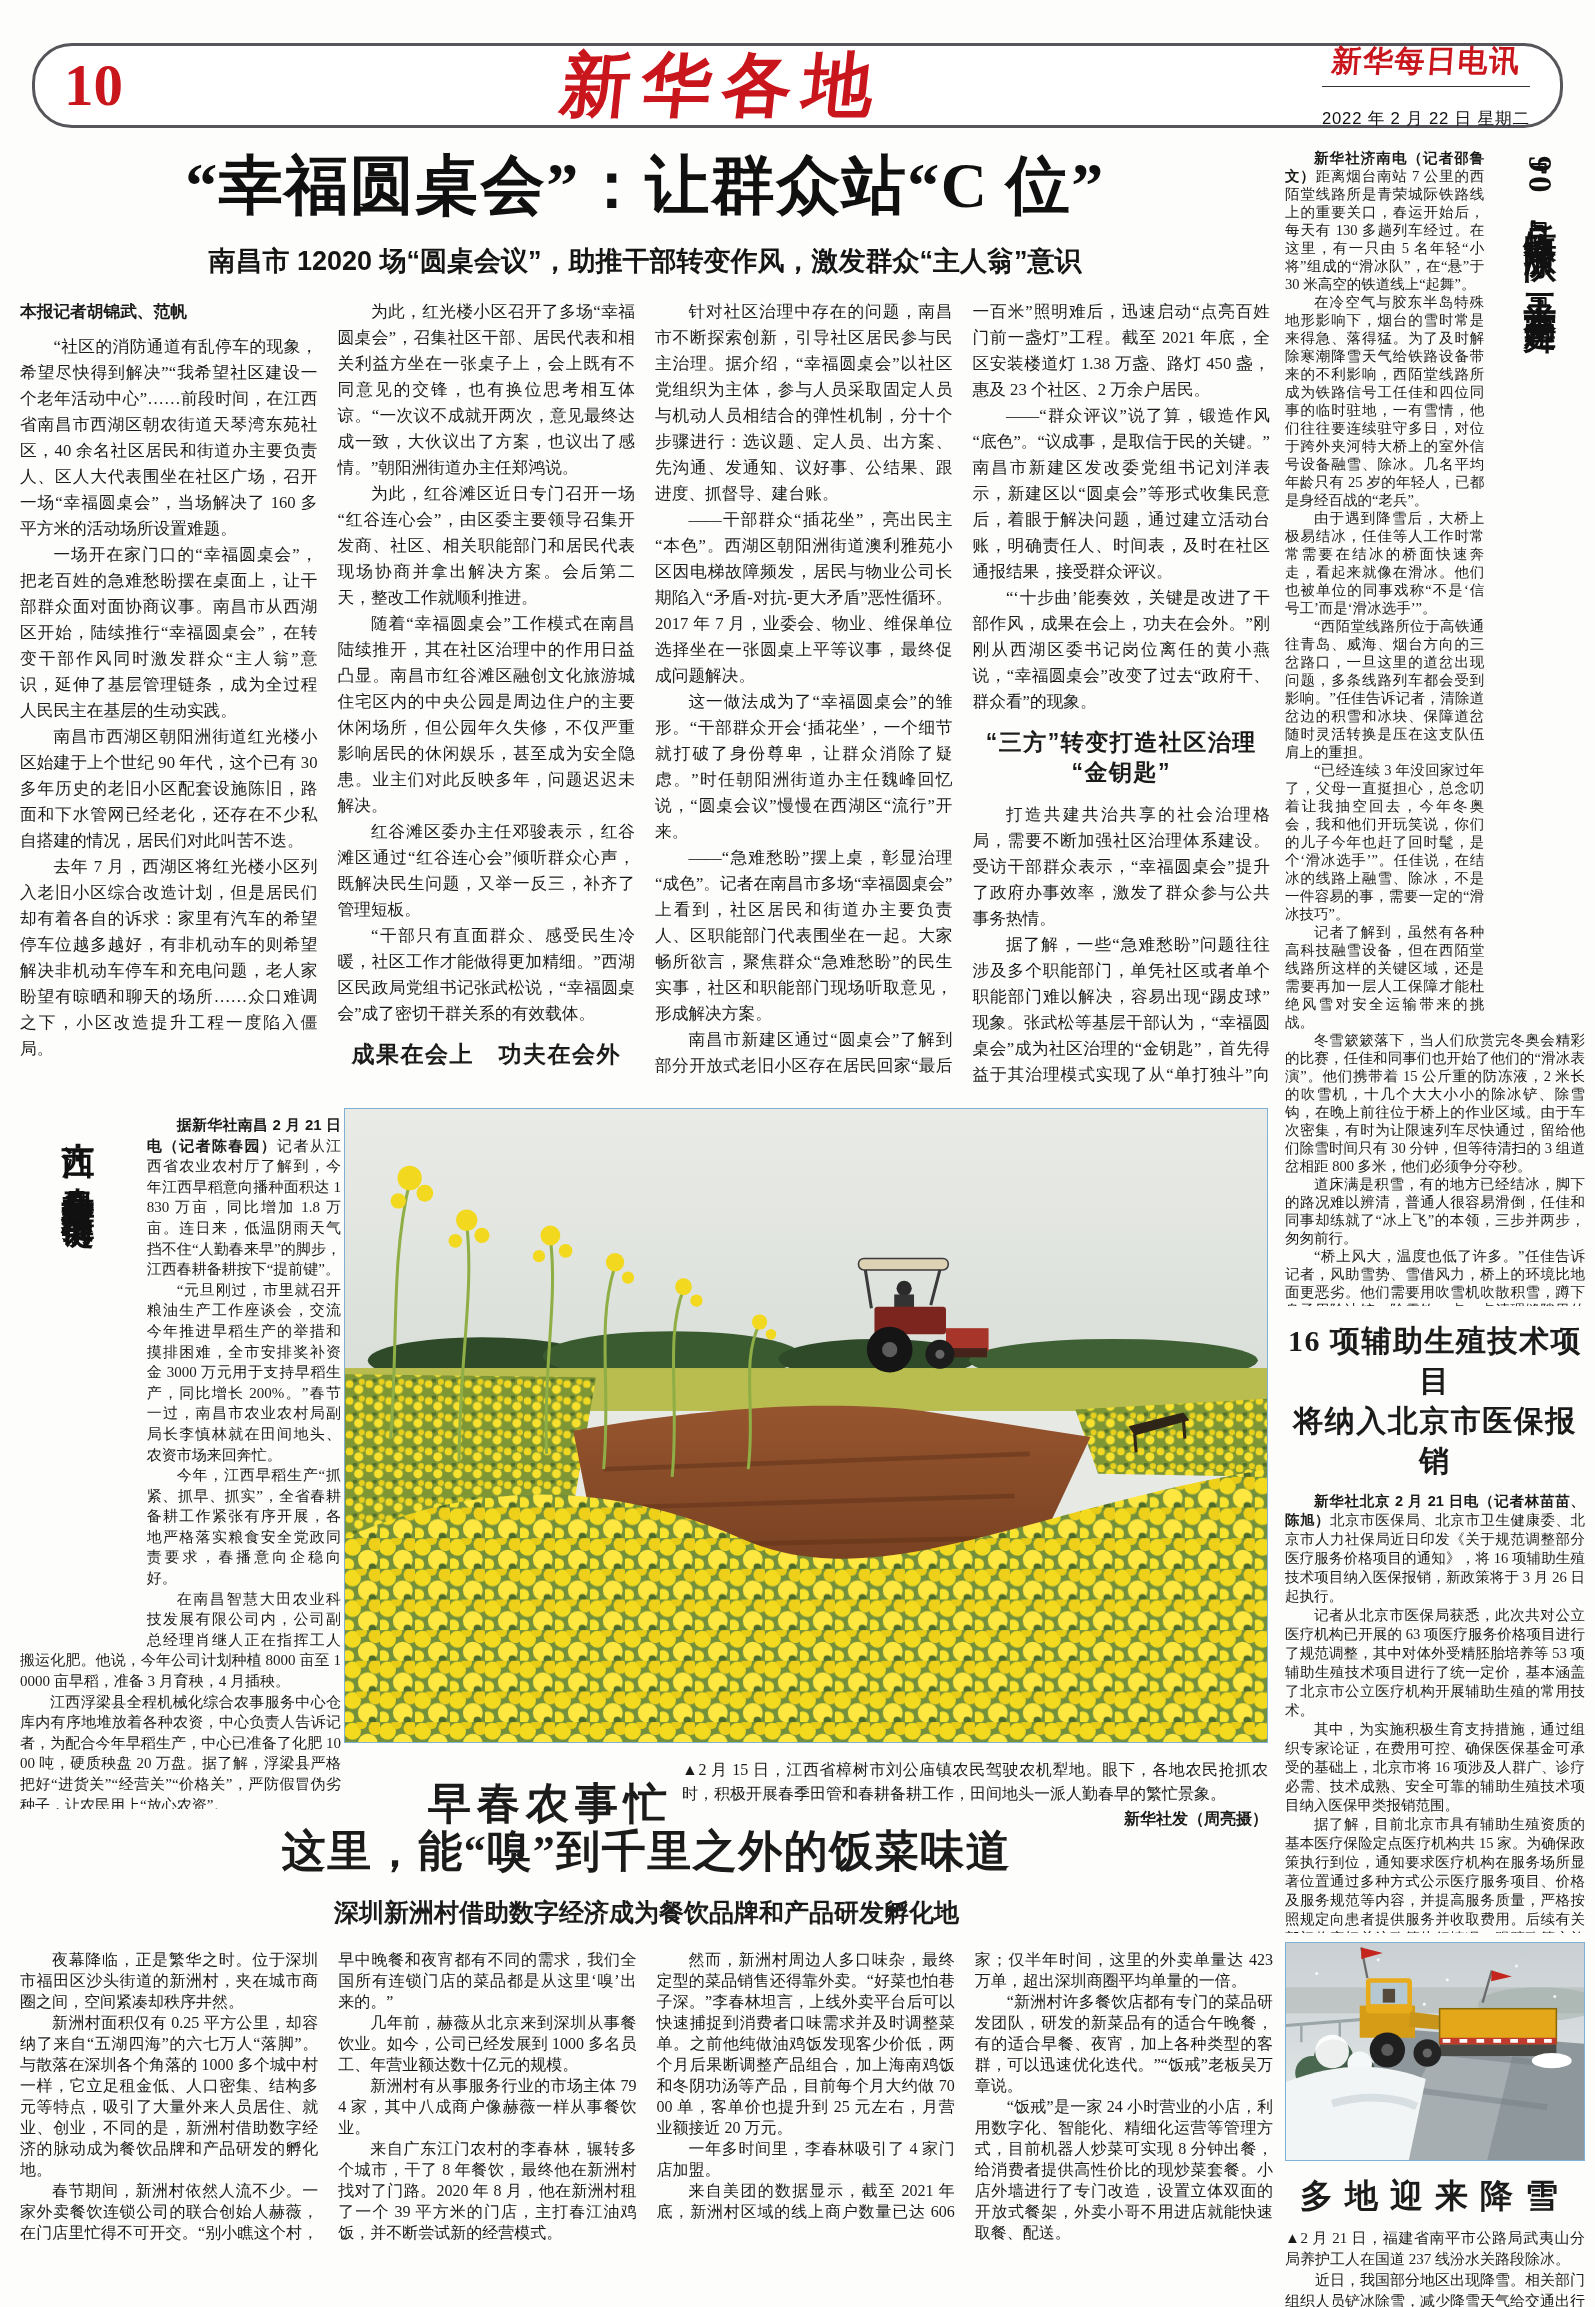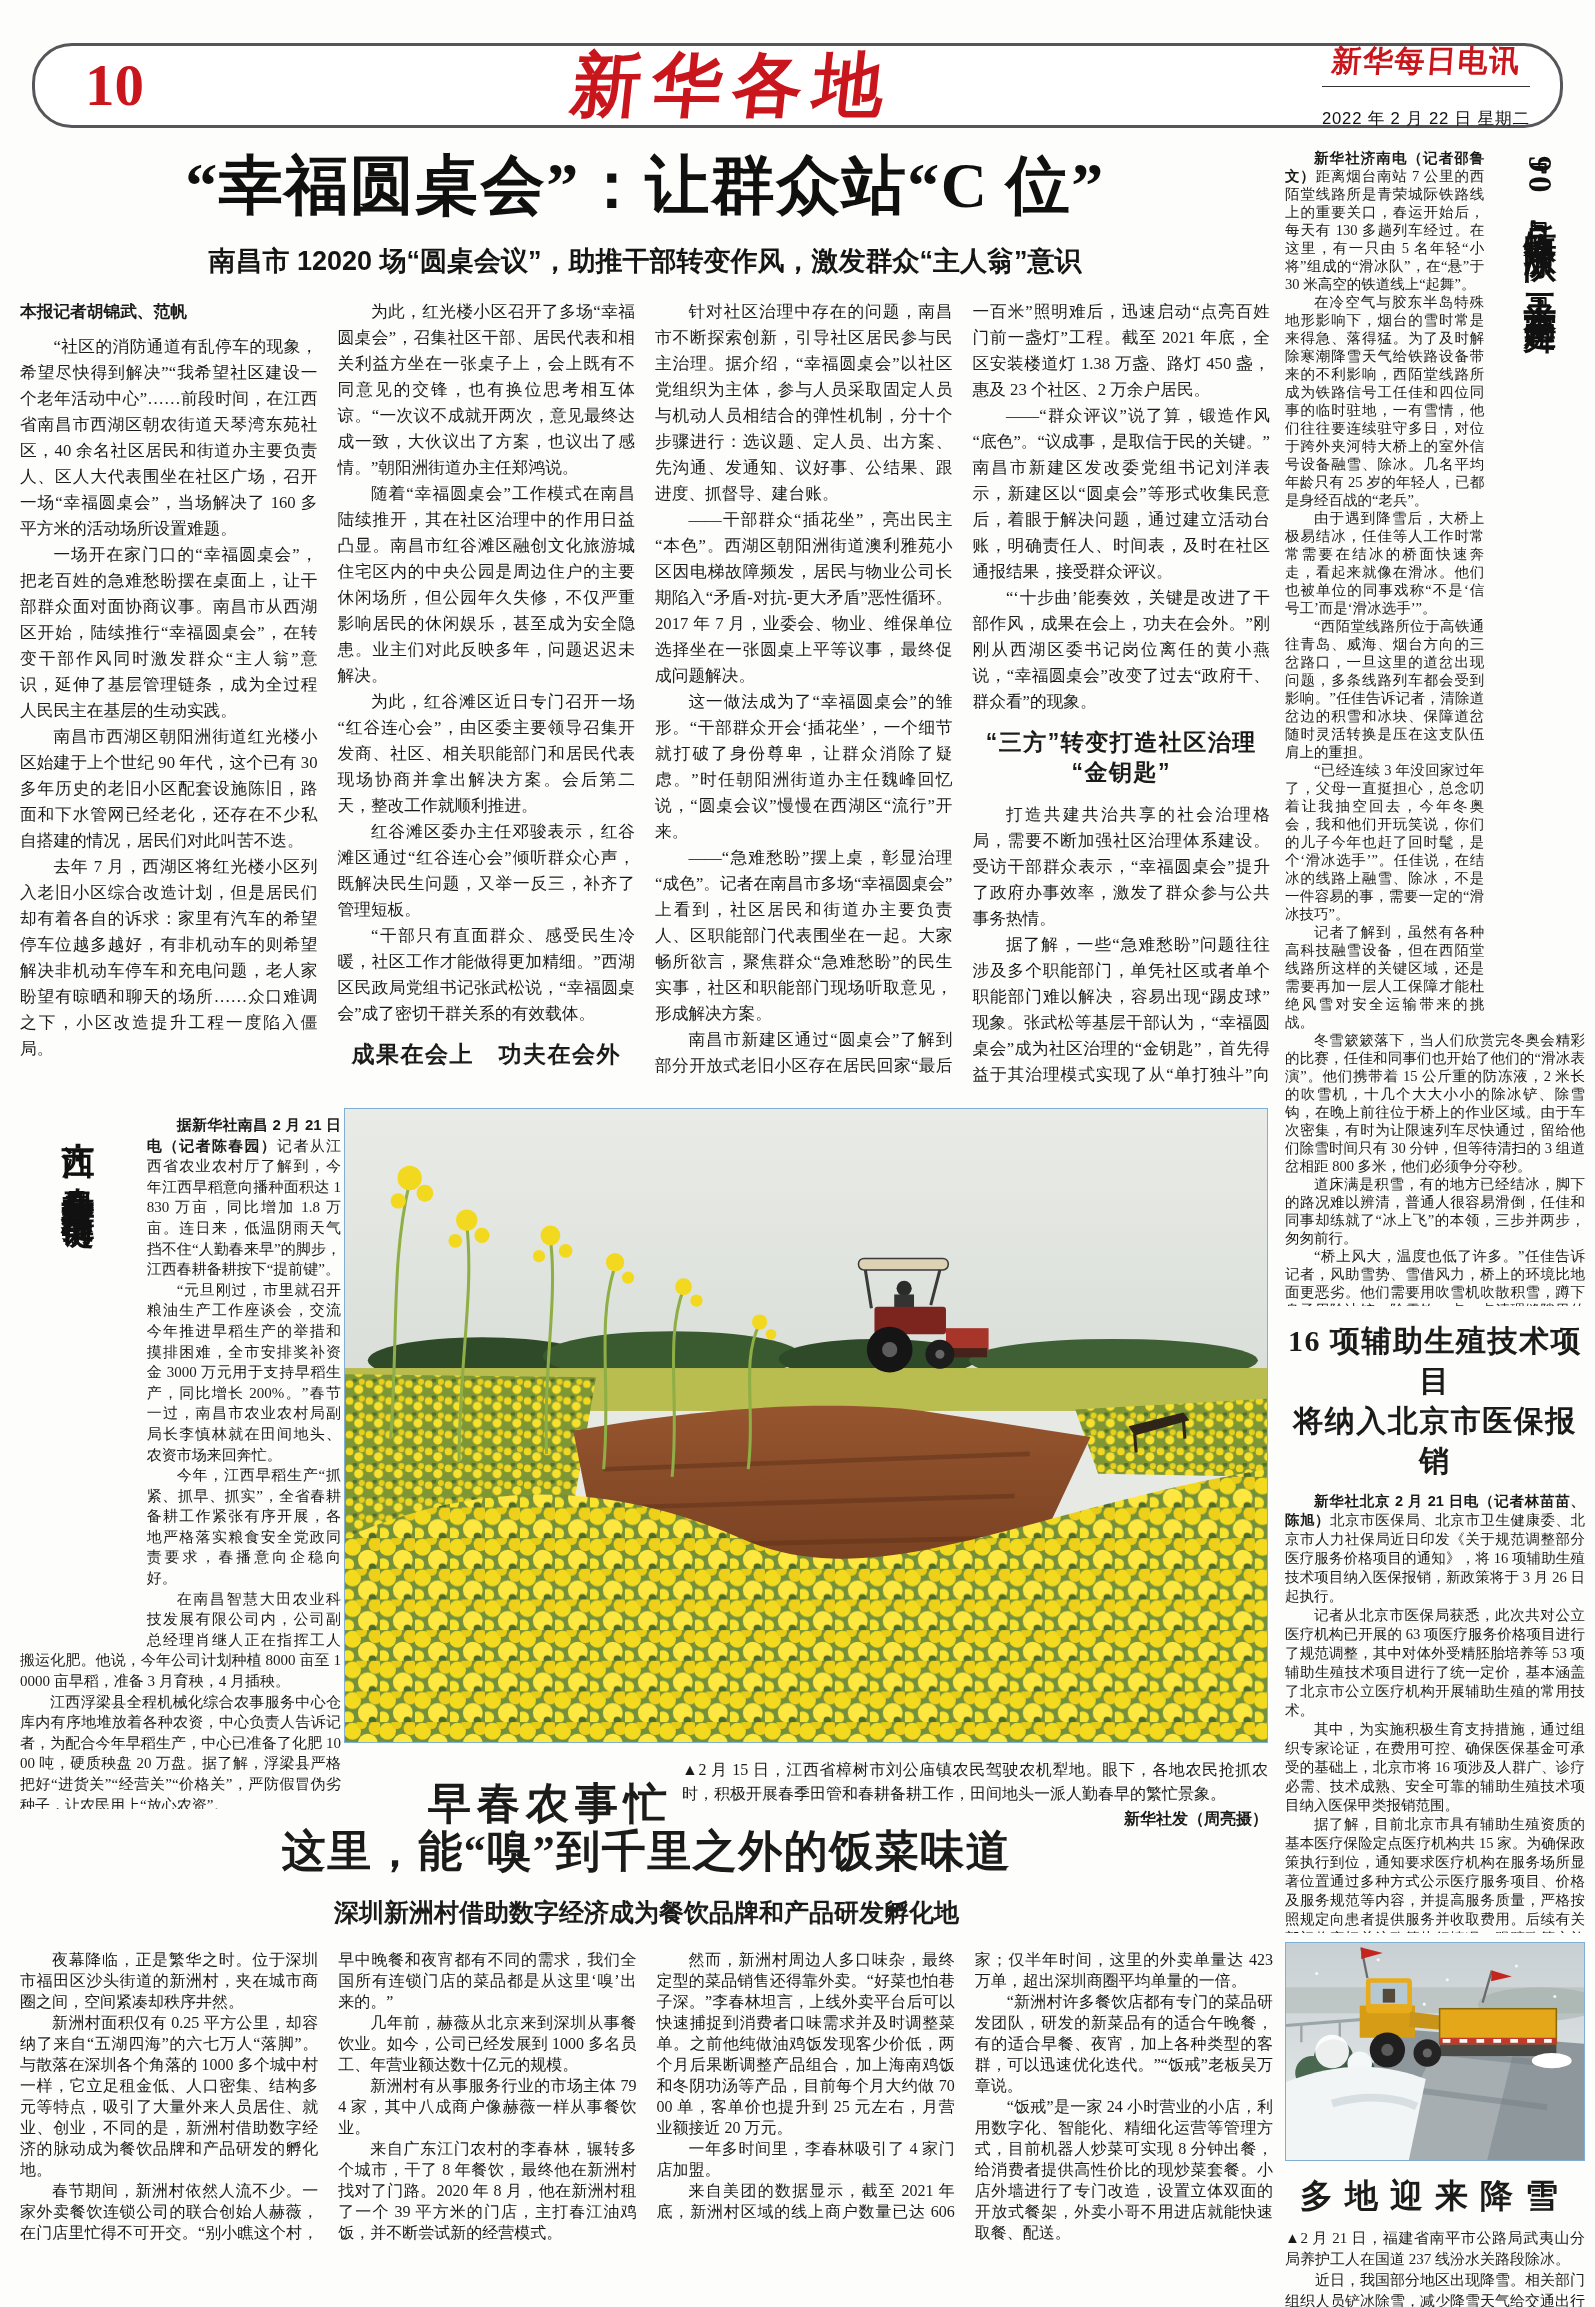--- a/index.html
+++ b/index.html
@@ -2,21 +2,21 @@
 <html lang="zh" style="--accent: #c9161d; --photo-border: #7fb0d4;font-size:12px"><head>
 <meta charset="utf-8">
 <style>
   :root{ --accent:#c9161d; --photo-border:#7fb0d4; }
   html,body{margin:0;padding:0;background:#fff;}
   .page{position:relative;width:1595px;height:2307px;background:#fdfdfb;overflow:hidden;
         font-family:"Liberation Serif",serif;color:#1b1b1b;}
   
   .masthead{position:absolute;left:32px;top:43px;width:1531px;height:85px;background:#fff;
             border:3px solid #55555a;border-radius:40px;display:flex;align-items:center;box-sizing:border-box;}
-  .page-num{color:var(--accent);font-size:59px;font-weight:900;margin-left:50px;line-height:1;}
+  .page-num{color:var(--accent);font-size:59px;font-weight:900;margin-left:29px;line-height:1;}
   .section-title{flex:1;text-align:center;color:var(--accent);font-size:70px;font-weight:900;
                  letter-spacing:10.7px;transform:skewX(-6deg);line-height:1;}
   .mast-right{margin-right:30px;text-align:center;}
   .paper-name{color:var(--accent);font-size:30px;font-weight:900;transform:skewX(-4deg);letter-spacing:1.5px;}
   .date-line{font-size:16.7px;font-family:"Liberation Sans",sans-serif;border-top:1.5px solid #333;
              margin-top:4.6px;padding-top:20px;letter-spacing:0.8px;color:#111;}
   
   p{margin:0;text-indent:2em;}
   b{font-family:"Liberation Sans",sans-serif;}
   h1,h2,h3{margin:0;font-weight:700;}
@@ -83,22 +83,22 @@
   <section class="main-art">
     <h1 class="main-headline">“幸福圆桌会”：让群众站“C 位”</h1>
     <div class="main-subhead">南昌市 12020 场“圆桌会议”，助推干部转变作风，激发群众“主人翁”意识</div>
     <div class="main-cols jcols">
         <p class="byline">本报记者胡锦武、范帆</p>
         <p>“社区的消防通道有乱停车的现象，希望尽快得到解决”“我希望社区建设一个老年活动中心”……前段时间，在江西省南昌市西湖区朝农街道天琴湾东苑社区，40 余名社区居民和街道办主要负责人、区人大代表围坐在社区广场，召开一场“幸福圆桌会”，当场解决了 160 多平方米的活动场所设置难题。</p>
         <p>一场开在家门口的“幸福圆桌会”，把老百姓的急难愁盼摆在桌面上，让干部群众面对面协商议事。南昌市从西湖区开始，陆续推行“幸福圆桌会”，在转变干部作风同时激发群众“主人翁”意识，延伸了基层管理链条，成为全过程人民民主在基层的生动实践。</p>
         <p>南昌市西湖区朝阳洲街道红光楼小区始建于上个世纪 90 年代，这个已有 30 多年历史的老旧小区配套设施陈旧，路面和下水管网已经老化，还存在不少私自搭建的情况，居民们对此叫苦不迭。</p>
         <p>去年 7 月，西湖区将红光楼小区列入老旧小区综合改造计划，但是居民们却有着各自的诉求：家里有汽车的希望停车位越多越好，有非机动车的则希望解决非机动车停车和充电问题，老人家盼望有晾晒和聊天的场所……众口难调之下，小区改造提升工程一度陷入僵局。</p>
         <p>为此，红光楼小区召开了多场“幸福圆桌会”，召集社区干部、居民代表和相关利益方坐在一张桌子上，会上既有不同意见的交锋，也有换位思考相互体谅。“一次议不成就开两次，意见最终达成一致，大伙议出了方案，也议出了感情。”朝阳洲街道办主任郑鸿说。</p>
+        <p>为此，红谷滩区近日专门召开一场“红谷连心会”，由区委主要领导召集开发商、社区、相关职能部门和居民代表现场协商并拿出解决方案。会后第二天，整改工作就顺利推进。</p>
         <p>随着“幸福圆桌会”工作模式在南昌陆续推开，其在社区治理中的作用日益凸显。南昌市红谷滩区融创文化旅游城住宅区内的中央公园是周边住户的主要休闲场所，但公园年久失修，不仅严重影响居民的休闲娱乐，甚至成为安全隐患。业主们对此反映多年，问题迟迟未解决。</p>
-        <p>为此，红谷滩区近日专门召开一场“红谷连心会”，由区委主要领导召集开发商、社区、相关职能部门和居民代表现场协商并拿出解决方案。会后第二天，整改工作就顺利推进。</p>
         <p>红谷滩区委办主任邓骏表示，红谷滩区通过“红谷连心会”倾听群众心声，既解决民生问题，又举一反三，补齐了管理短板。</p>
         <p>“干部只有直面群众、感受民生冷暖，社区工作才能做得更加精细。”西湖区民政局党组书记张武松说，“幸福圆桌会”成了密切干群关系的有效载体。</p>
         <h3>成果在会上　功夫在会外</h3>
         <p>针对社区治理中存在的问题，南昌市不断探索创新，引导社区居民参与民主治理。据介绍，“幸福圆桌会”以社区党组织为主体，参与人员采取固定人员与机动人员相结合的弹性机制，分十个步骤进行：选议题、定人员、出方案、先沟通、发通知、议好事、公结果、跟进度、抓督导、建台账。</p>
         <p>——干部群众“插花坐”，亮出民主“本色”。西湖区朝阳洲街道澳利雅苑小区因电梯故障频发，居民与物业公司长期陷入“矛盾-对抗-更大矛盾”恶性循环。2017 年 7 月，业委会、物业、维保单位选择坐在一张圆桌上平等议事，最终促成问题解决。</p>
         <p>这一做法成为了“幸福圆桌会”的雏形。“干部群众开会‘插花坐’，一个细节就打破了身份尊卑，让群众消除了疑虑。”时任朝阳洲街道办主任魏峰回忆说，“圆桌会议”慢慢在西湖区“流行”开来。</p>
         <p>——“急难愁盼”摆上桌，彰显治理“成色”。记者在南昌市多场“幸福圆桌会”上看到，社区居民和街道办主要负责人、区职能部门代表围坐在一起。大家畅所欲言，聚焦群众“急难愁盼”的民生实事，社区和职能部门现场听取意见，形成解决方案。</p>
         <p>南昌市新建区通过“圆桌会”了解到部分开放式老旧小区存在居民回家“最后一百米”照明难后，迅速启动“点亮百姓门前一盏灯”工程。截至 2021 年底，全区安装楼道灯 1.38 万盏、路灯 450 盏，惠及 23 个社区、2 万余户居民。</p>
         <p>——“群众评议”说了算，锻造作风“底色”。“议成事，是取信于民的关键。”南昌市新建区发改委党组书记刘洋表示，新建区以“圆桌会”等形式收集民意后，着眼于解决问题，通过建立活动台账，明确责任人、时间表，及时在社区通报结果，接受群众评议。</p>
         <p>“‘十步曲’能奏效，关键是改进了干部作风，成果在会上，功夫在会外。”刚刚从西湖区委书记岗位离任的黄小燕说，“幸福圆桌会”改变了过去“政府干、群众看”的现象。</p>

